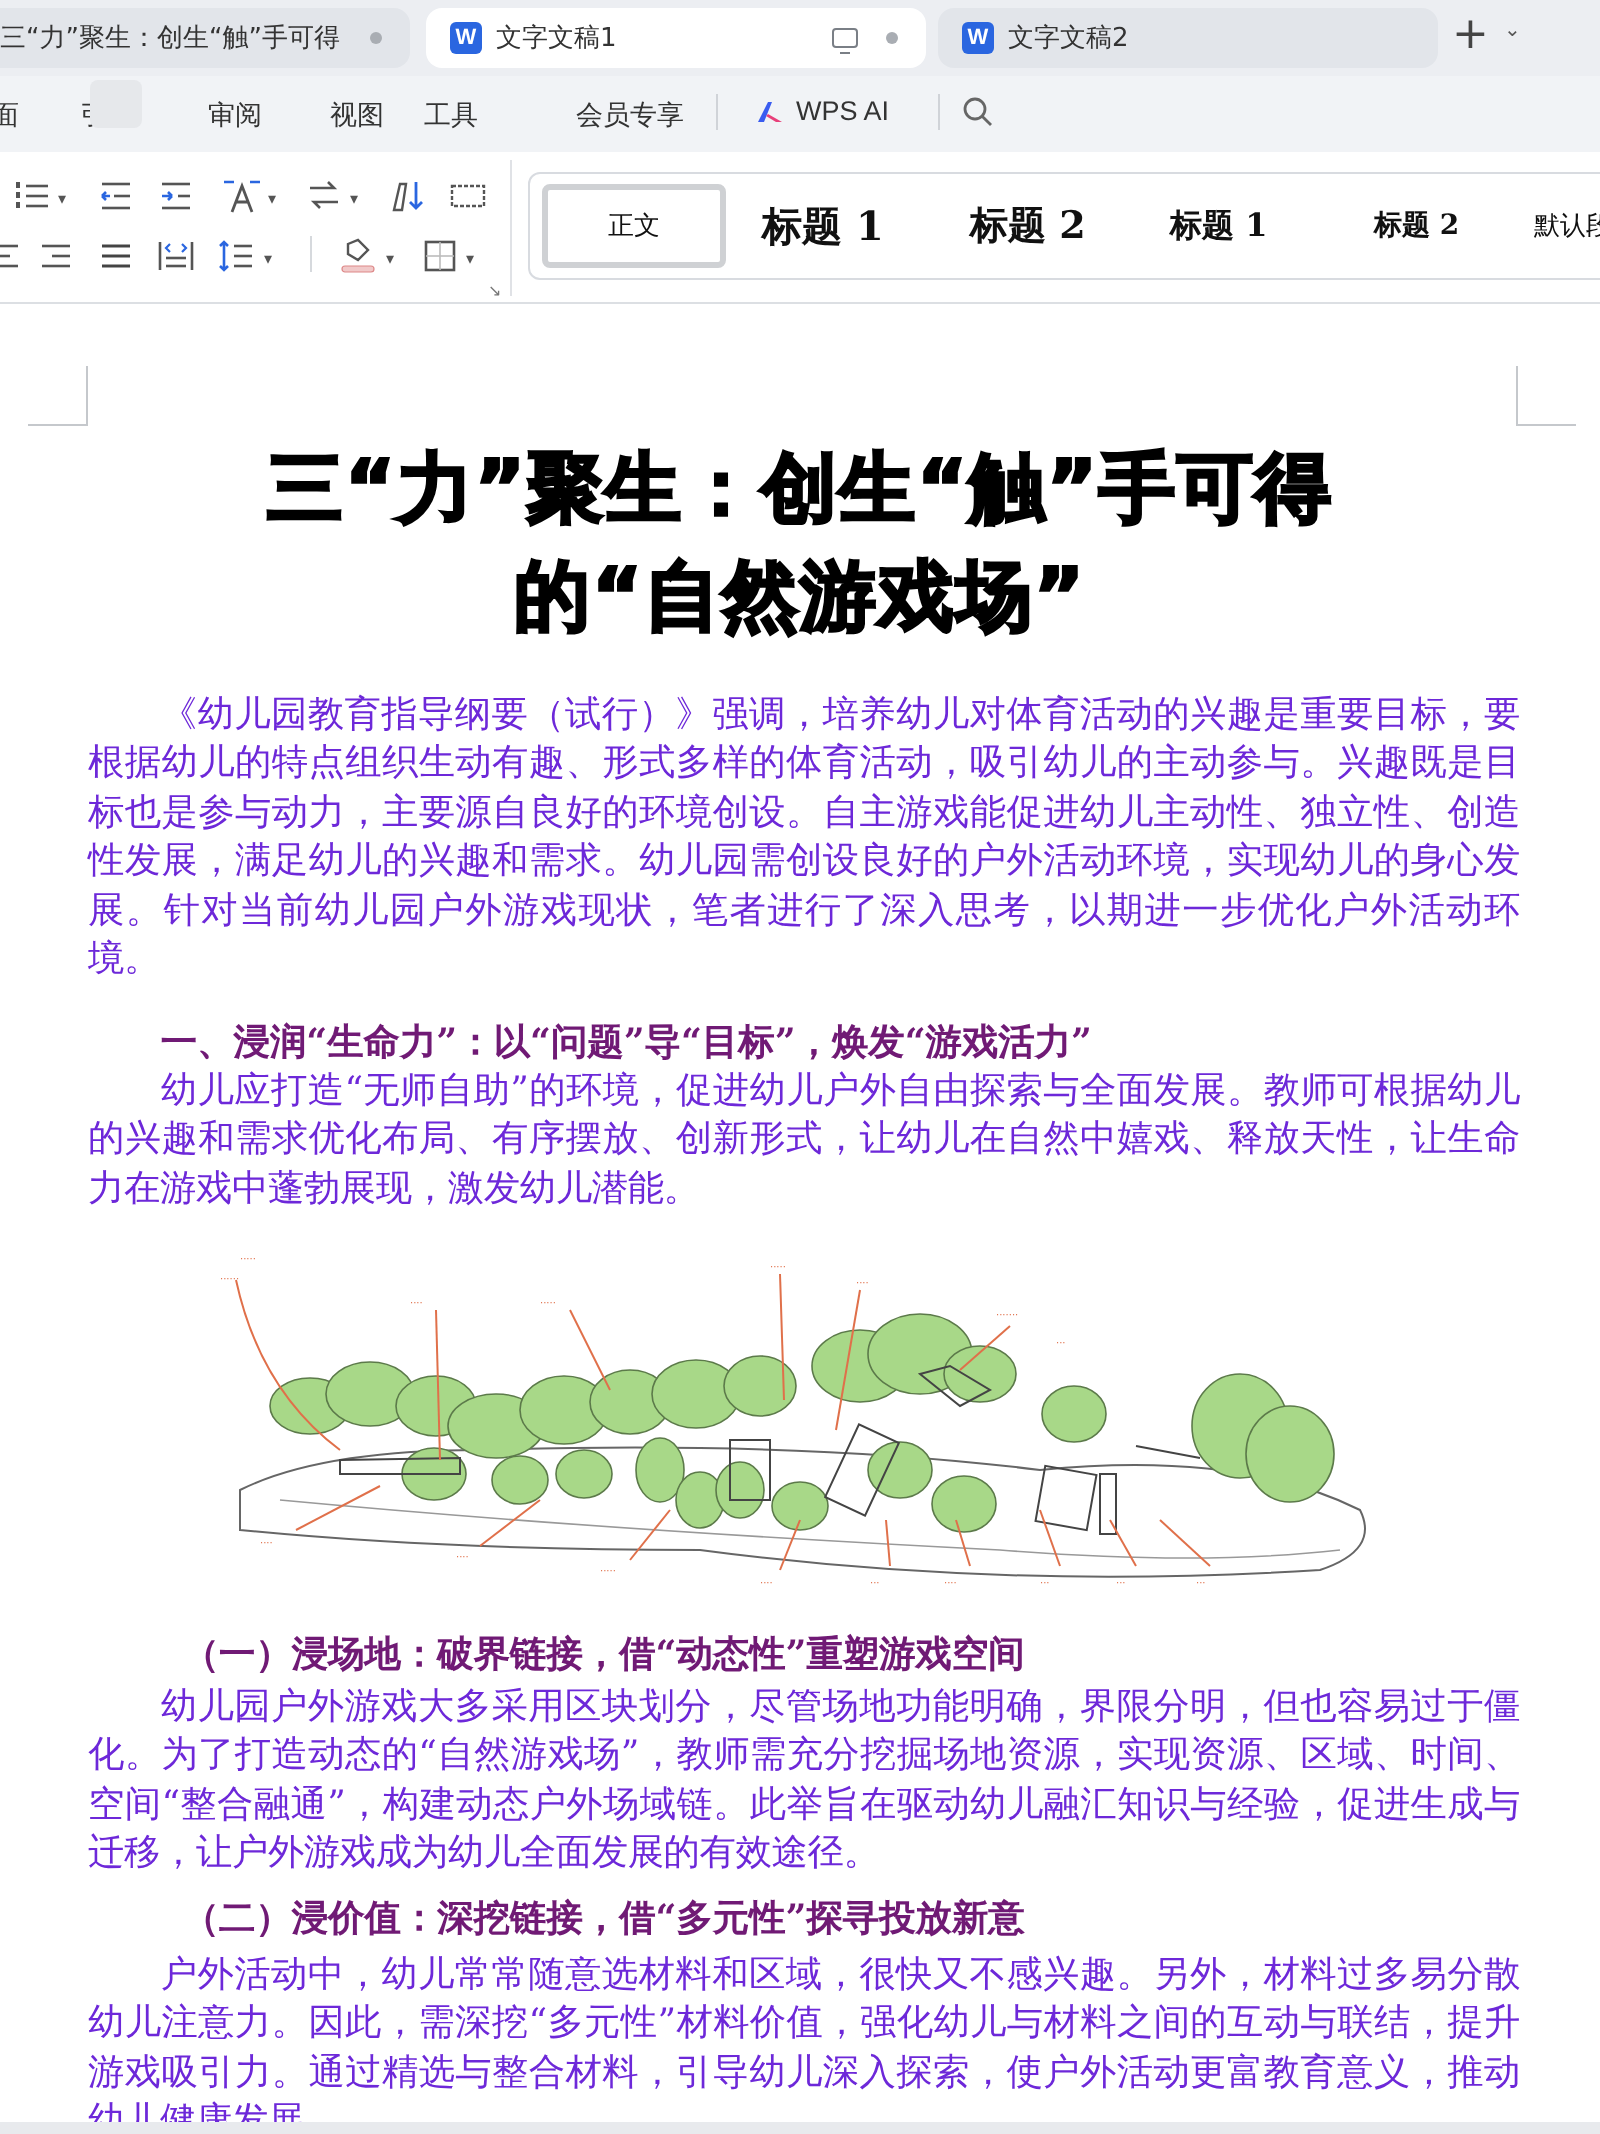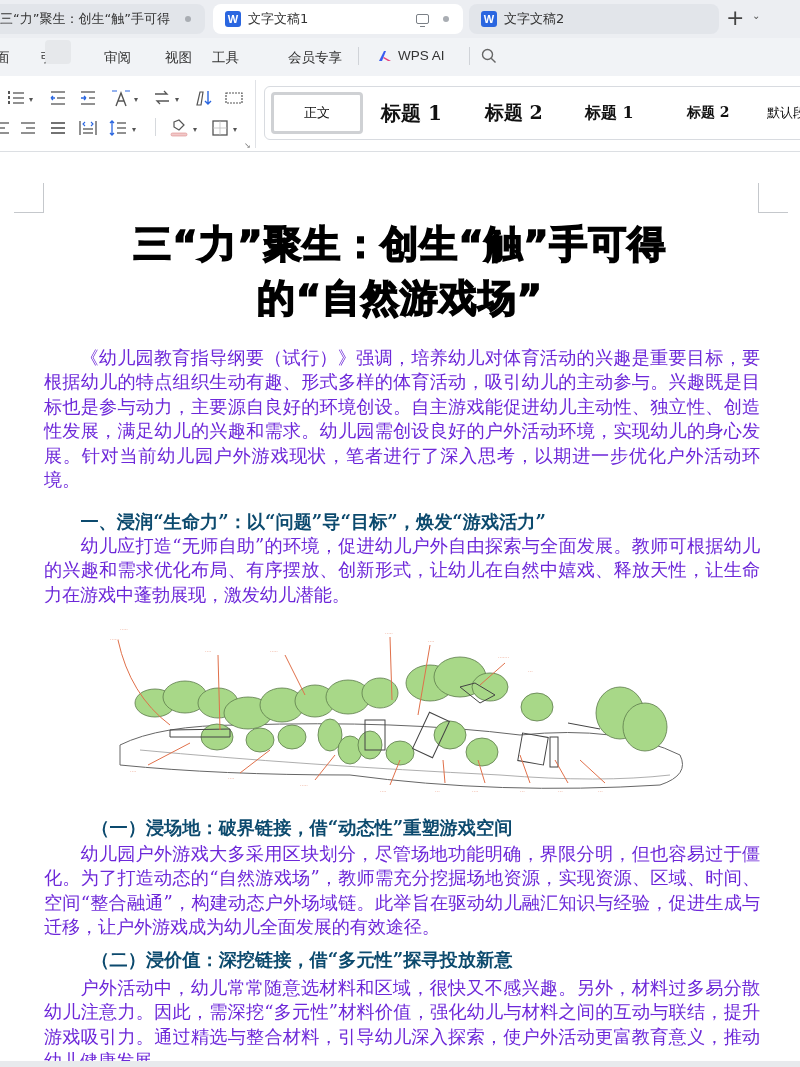--- a/index.html
+++ b/index.html
@@ -49,21 +49,21 @@
   .canvas { position: absolute; left: 0; top: 153px; width: 800px; height: 914px; background: #ffffff; overflow: hidden; }
   .corner { position: absolute; width: 30px; height: 30px; }
   .corner.tl { left: 14px; top: 30px; border-right: 1px solid #c5c8cc; border-bottom: 1px solid #c5c8cc; }
   .corner.tr { left: 758px; top: 30px; border-left: 1px solid #c5c8cc; border-bottom: 1px solid #c5c8cc; }
 
   .doc-title { position: absolute; left: 0; width: 800px; text-align: center; font-family: "DejaVu Sans", sans-serif; font-weight: 900; font-size: 38px; color: #000; letter-spacing: 1px; -webkit-text-stroke: 1.6px #000; }
   .doc-title.l1 { top: 66px; }
   .doc-title.l2 { top: 120px; }
 
   .para { position: absolute; left: 44px; width: 716px; font-family: "DejaVu Serif", serif; font-size: 18.2px; line-height: 24.4px; color: #6d28d9; text-align: justify; text-indent: 2em; letter-spacing: -0.2px; }
-  .heading { position: absolute; left: 44px; width: 716px; font-family: "DejaVu Serif", serif; font-size: 18.2px; line-height: 24.4px; color: #0c4a6e; font-weight: bold; text-indent: 2em; }
+  .heading { position: absolute; left: 44px; width: 716px; font-family: "DejaVu Serif", serif; font-size: 18.2px; line-height: 24.4px; color: #701a75; font-weight: bold; text-indent: 2em; }
   .heading.sub { text-indent: 2.6em; }
 
   .sketch { position: absolute; left: 100px; top: 472px; width: 600px; height: 180px; }
   .bottom-fade { position: absolute; left: 0; top: 908px; width: 800px; height: 6px; background: #e8eaed; }
 </style>
 </head>
 <body>
 
 <div class="tabbar">
   <div class="tab t0">

